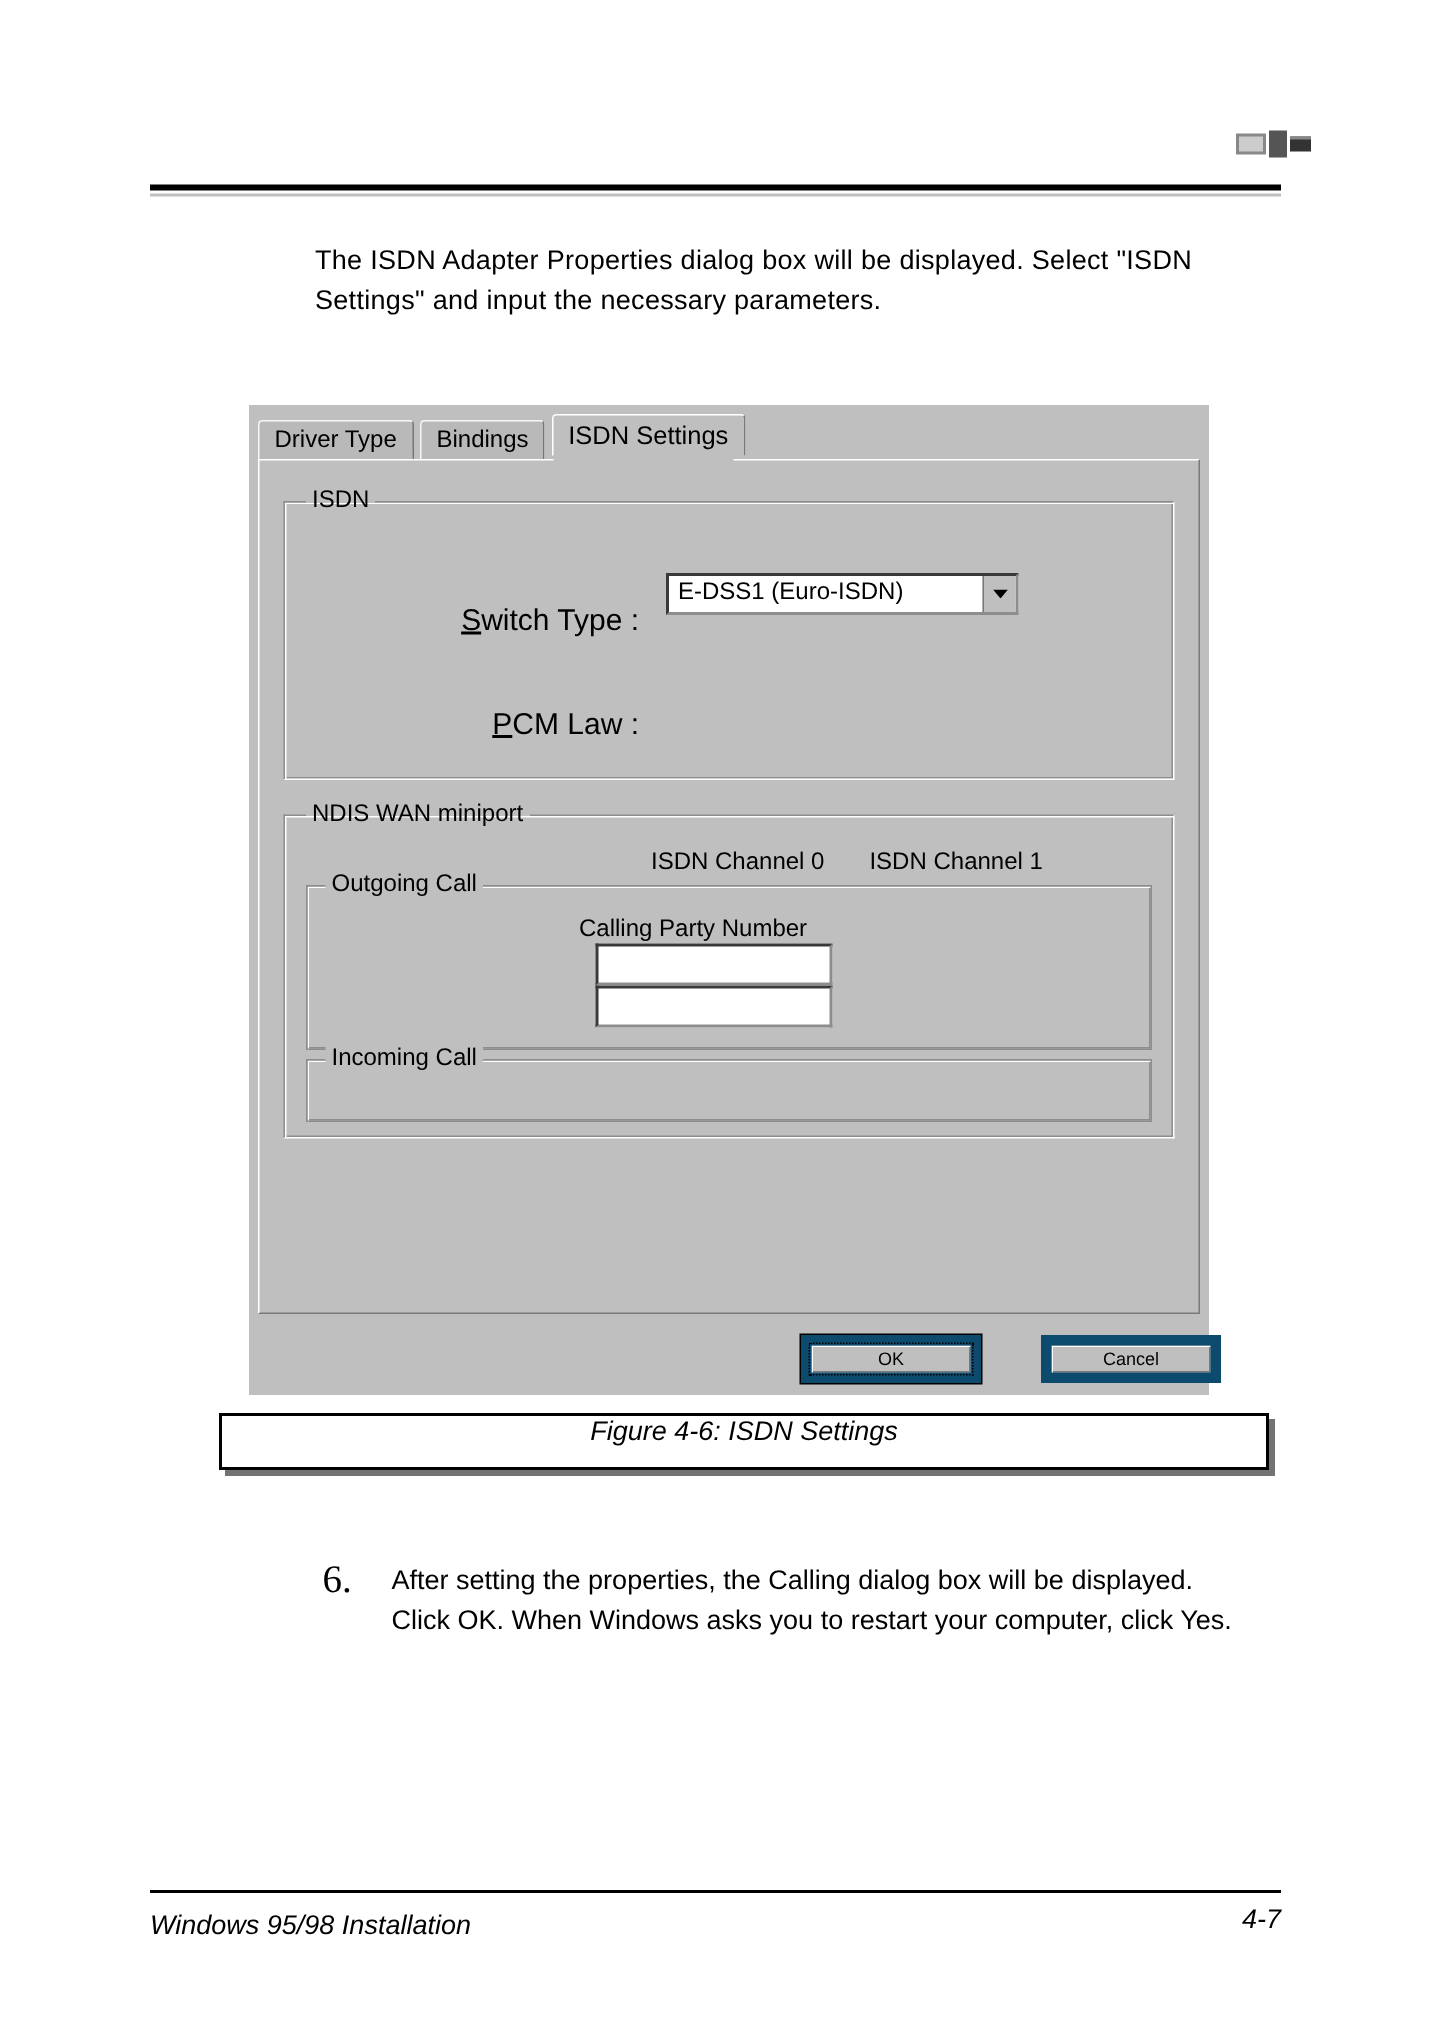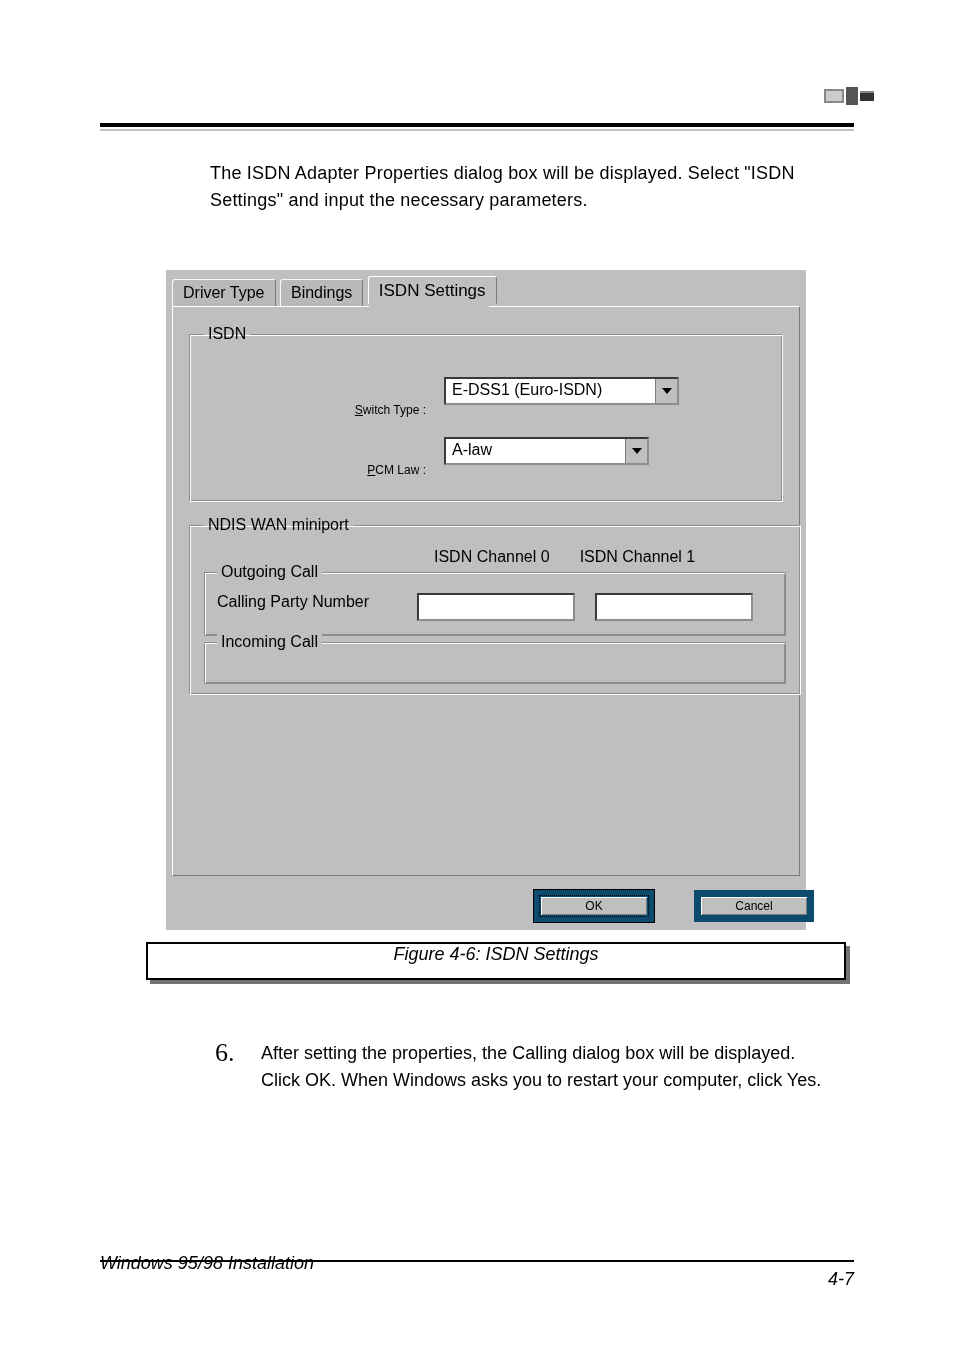--- a/index.html
+++ b/index.html
@@ -124,21 +124,21 @@
   }
   .row {
     display: flex;
     align-items: center;
     margin: 8px 0;
   }
   .row .lbl {
     width: 240px;
     text-align: right;
     padding-right: 18px;
-    font-size: 12px;
+    font-size: 20px;
     margin-top: 38px;
   }
   .underline { text-decoration: underline; }
   .combo {
     display: flex;
     align-items: stretch;
     width: 235px;
     height: 28px;
     background: #fff;
     border: 2px inset #8d8d8d;
@@ -179,22 +179,23 @@
     font-size: 16px;
     position: relative;
     top: -18px;
     background: #bfbfbf;
     display: inline-block;
     padding: 0 4px;
     margin-bottom: -14px;
   }
   .subgrp .line {
     display: flex;
-    align-items: flex-start;
+    align-items: center;
     margin-top: -6px;
+    flex-direction: column;
   }
   .subgrp .line .caption {
     width: 200px;
     font-size: 16px;
   }
   .txt {
     width: 158px;
     height: 28px;
     background: #fff;
     border: 2px inset #8d8d8d;
@@ -275,21 +276,21 @@
     position: absolute;
     left: 100px;
     right: 100px;
     bottom: 90px;
     height: 2px;
     background: #000;
   }
   .footer-text {
     position: absolute;
     left: 100px;
-    bottom: 78px;
+    bottom: 58px;
     font-style: italic;
     font-size: 18px;
   }
   .footer-page {
     position: absolute;
     right: 100px;
     bottom: 62px;
     font-size: 18px;
     font-style: italic;
   }
@@ -338,28 +339,20 @@
                     <polygon points="0,0 10,0 5,6" fill="#000"></polygon>
                   </svg>
               </div>
             </div>
           </div>
 
           <div class="row">
             <div class="lbl">
               <span class="underline">P</span><span>CM Law :</span>
             </div>
-            <div class="combo sm">
-              <div class="val">A-law</div>
-              <div class="btn">
-                <svg width="10" height="6" viewBox="0 0 10 6">
-                    <polygon points="0,0 10,0 5,6" fill="#000"></polygon>
-                  </svg>
-              </div>
-            </div>
           </div>
         </fieldset>
 
         <fieldset class="grp" style="padding-bottom:10px;">
           <legend>NDIS WAN miniport</legend>
 
           <div class="miniport-inner">
             <div class="colhdr">
               <span>ISDN Channel 0</span>
               <span>ISDN Channel 1</span>

